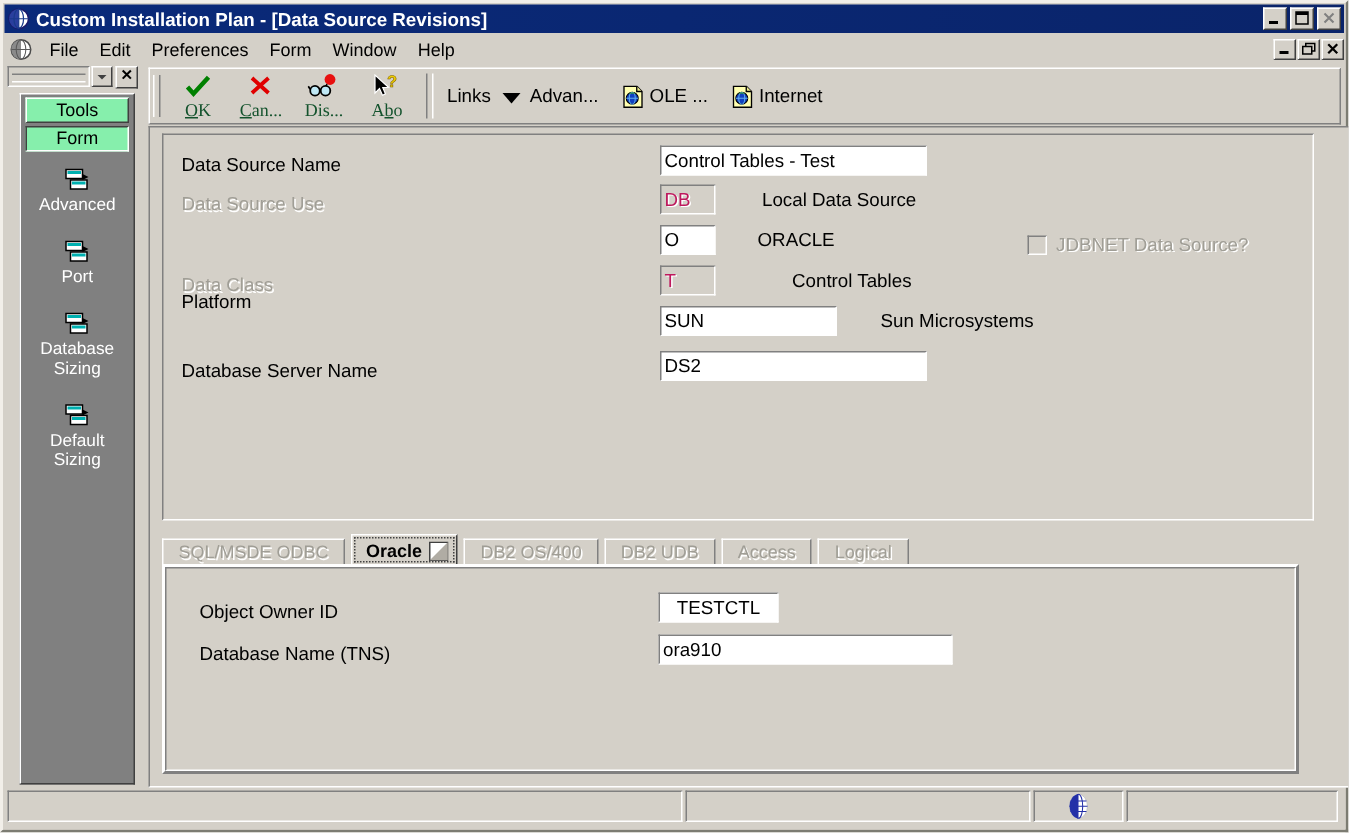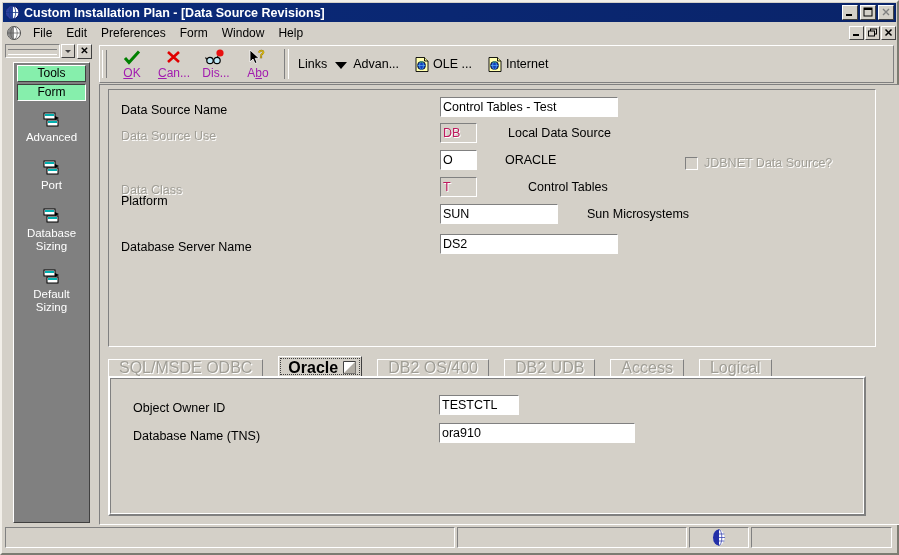--- a/index.html
+++ b/index.html
@@ -274,23 +274,24 @@
     flex: 0 0 auto;
     cursor: default;
   }
   .tb-btn .ico {
     width: 22px; height: 17px;
     position: relative;
     margin-bottom: 1px;
   }
   .tb-btn .cap {
     font-size: 12px;
-    color: #a21caf;
+    color: #14532d;
     white-space: nowrap;
     line-height: 13px;
+    font-family: Liberation Serif, serif;
   }
   .tb-btn .cap u { text-decoration: underline; }
 
   .tb-links {
     font-size: 12.5px;
     color: #000;
     margin: 0 6px 0 4px;
     flex: 0 0 auto;
   }
   .tb-dropdown {
@@ -406,28 +407,28 @@
   
   .tabstrip {
     position: absolute;
     left: 8px; top: 271px;
     width: 768px; height: 21px;
     display: flex;
     align-items: flex-end;
   }
   .tab {
     height: 18px;
-    margin-right: 15px;
+    margin-right: 4px;
     padding: 0 10px;
     background: #d4d0c8;
     border: 1px solid #ffffff;
     border-right-color: #808080;
     border-bottom-color: #d4d0c8;
     box-sizing: border-box;
-    font-size: 16px;
+    font-size: 12px;
     line-height: 16px;
     color: #a09e96;
     text-shadow: 1px 1px 0 #ffffff;
     white-space: nowrap;
     display: flex;
     align-items: center;
   }
   .tab.active {
     height: 21px;
     color: #000;
@@ -786,21 +787,21 @@
       <div class="tab">Access</div>
       <div class="tab">Logical</div>
     </div>
 
     <div class="group-bottom">
       <div class="group-bottom-inner">
 
         <div class="frow" style="top:18px; left:22px;">
           <span class="flabel">Object Owner ID</span>
         </div>
-        <div class="finput" style="top:16px; left:328px; width:80px;">TESTCTL</div>
+        <div class="finput" style="top:16px; left:328px; width:80px;text-align:center;">TESTCTL</div>
 
         <div class="frow" style="top:46px; left:22px;">
           <span class="flabel">Database Name (TNS)</span>
         </div>
         <div class="finput" style="top:44px; left:328px; width:196px;">ora910</div>
 
       </div>
     </div>
 
   </div>

